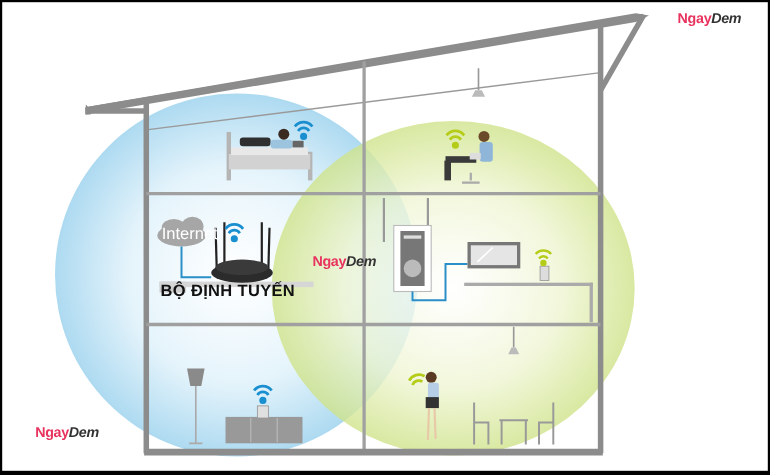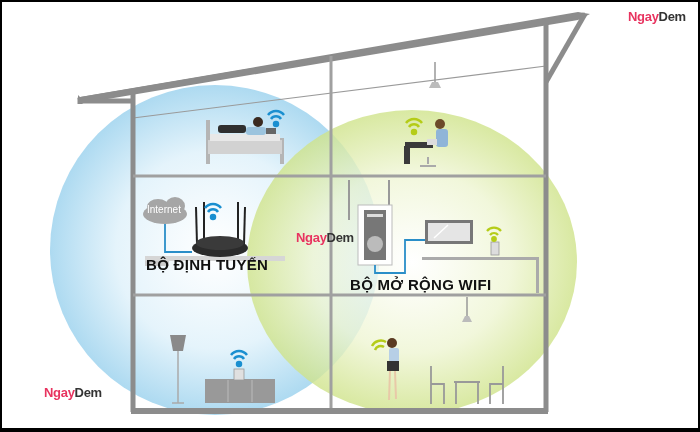--- a/index.html
+++ b/index.html
@@ -1,23 +1,23 @@
 <!DOCTYPE html>
 <html><head>
 <meta charset="utf-8">
 <style>
   html,body{margin:0;padding:0;background:#000;}
   body{width:700px;height:432px;overflow:hidden;position:relative;}
   .frame{position:absolute;left:2px;top:2px;width:696px;height:426px;background:#fff;overflow:hidden;}
   svg.scene{position:absolute;left:0;top:0;}
   .label{position:absolute;font-family:"Liberation Sans",sans-serif;font-weight:bold;color:#111;font-size:15px;letter-spacing:0.3px;white-space:nowrap;}
   .logo{position:absolute;font-family:"Liberation Sans",sans-serif;font-weight:bold;font-size:13px;white-space:nowrap;letter-spacing:-0.3px;}
-  .logo .a{color:#e8335f;margin-left:12px;}
-  .logo .b{color:#333;}
-  .inet{position:absolute;font-family:"Liberation Sans",sans-serif;font-size:10px;color:#fff;}
+  .logo .a{color:#e8335f;}
+  .logo .b{color:#333;font-style:italic;}
+  .inet{position:absolute;font-family:"Liberation Sans",sans-serif;font-size:15px;color:#fff;}
 </style>
 </head>
 <body>
 
 <div class="frame">
   <svg class="scene" width="696" height="426" viewBox="2 2 696 426">
     <defs>
       <radialGradient id="gBlue" cx="50%" cy="50%" r="50%">
         <stop offset="0%" stop-color="#ffffff" stop-opacity="0.9"></stop>
         <stop offset="60%" stop-color="#e3f3fb"></stop>
@@ -158,21 +158,20 @@
       <path d="M375,350 a6,6 0 0 1 9,-3"></path>
     </g>
     <g fill="none" stroke="#999" stroke-width="1.8">
       <path d="M431,366 L431,404 M431,384 L444,384 L444,404"></path>
       <path d="M454,382 L480,382 M456,382 L456,404 M478,382 L478,404"></path>
       <path d="M503,366 L503,404 M503,384 L490,384 L490,404"></path>
     </g>
   </svg>
 
   <div class="label" style="left:144px;top:254px;">BỘ ĐỊNH TUYẾN</div>
-  <div class="label" style="left:348px;top:274px;">BỘ MỞ RỘNG WIFI</div>
   <div class="inet" style="left:145px;top:202px;">Internet</div>
 
   <div class="logo" style="left:614px;top:7px;">
     <span class="a">Ngay</span><span class="b">Dem</span>
   </div>
   <div class="logo" style="left:282px;top:228px;">
     <span class="a">Ngay</span><span class="b">Dem</span>
   </div>
   <div class="logo" style="left:30px;top:383px;">
     <span class="a">Ngay</span><span class="b">Dem</span>

